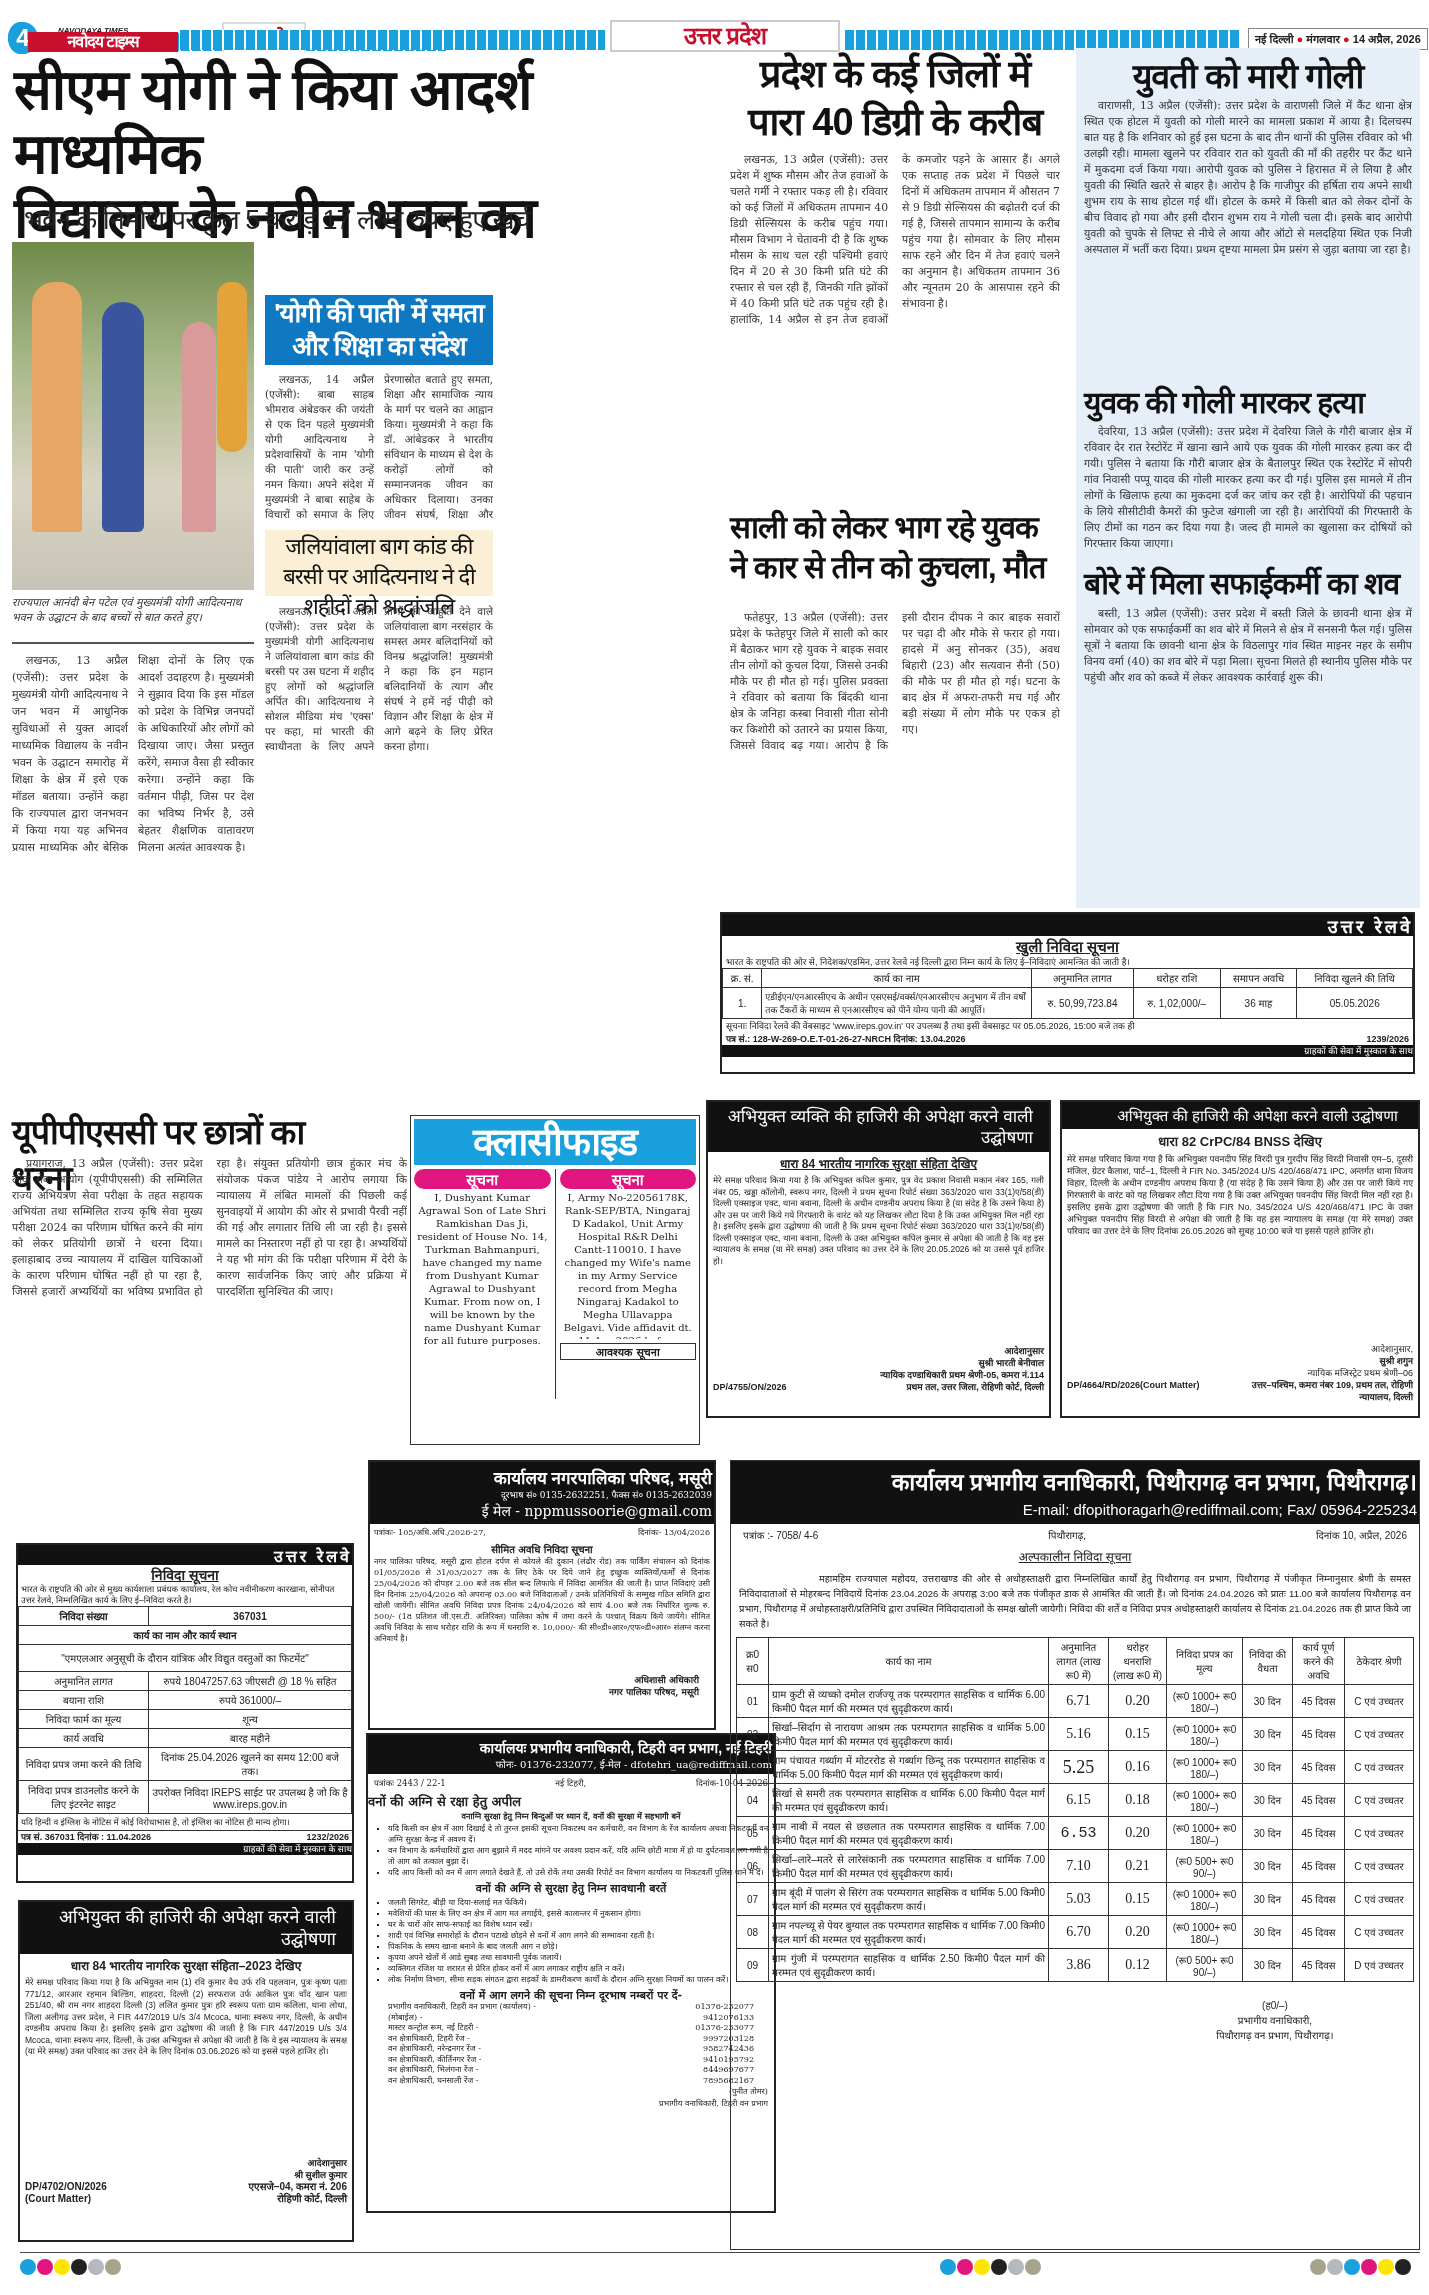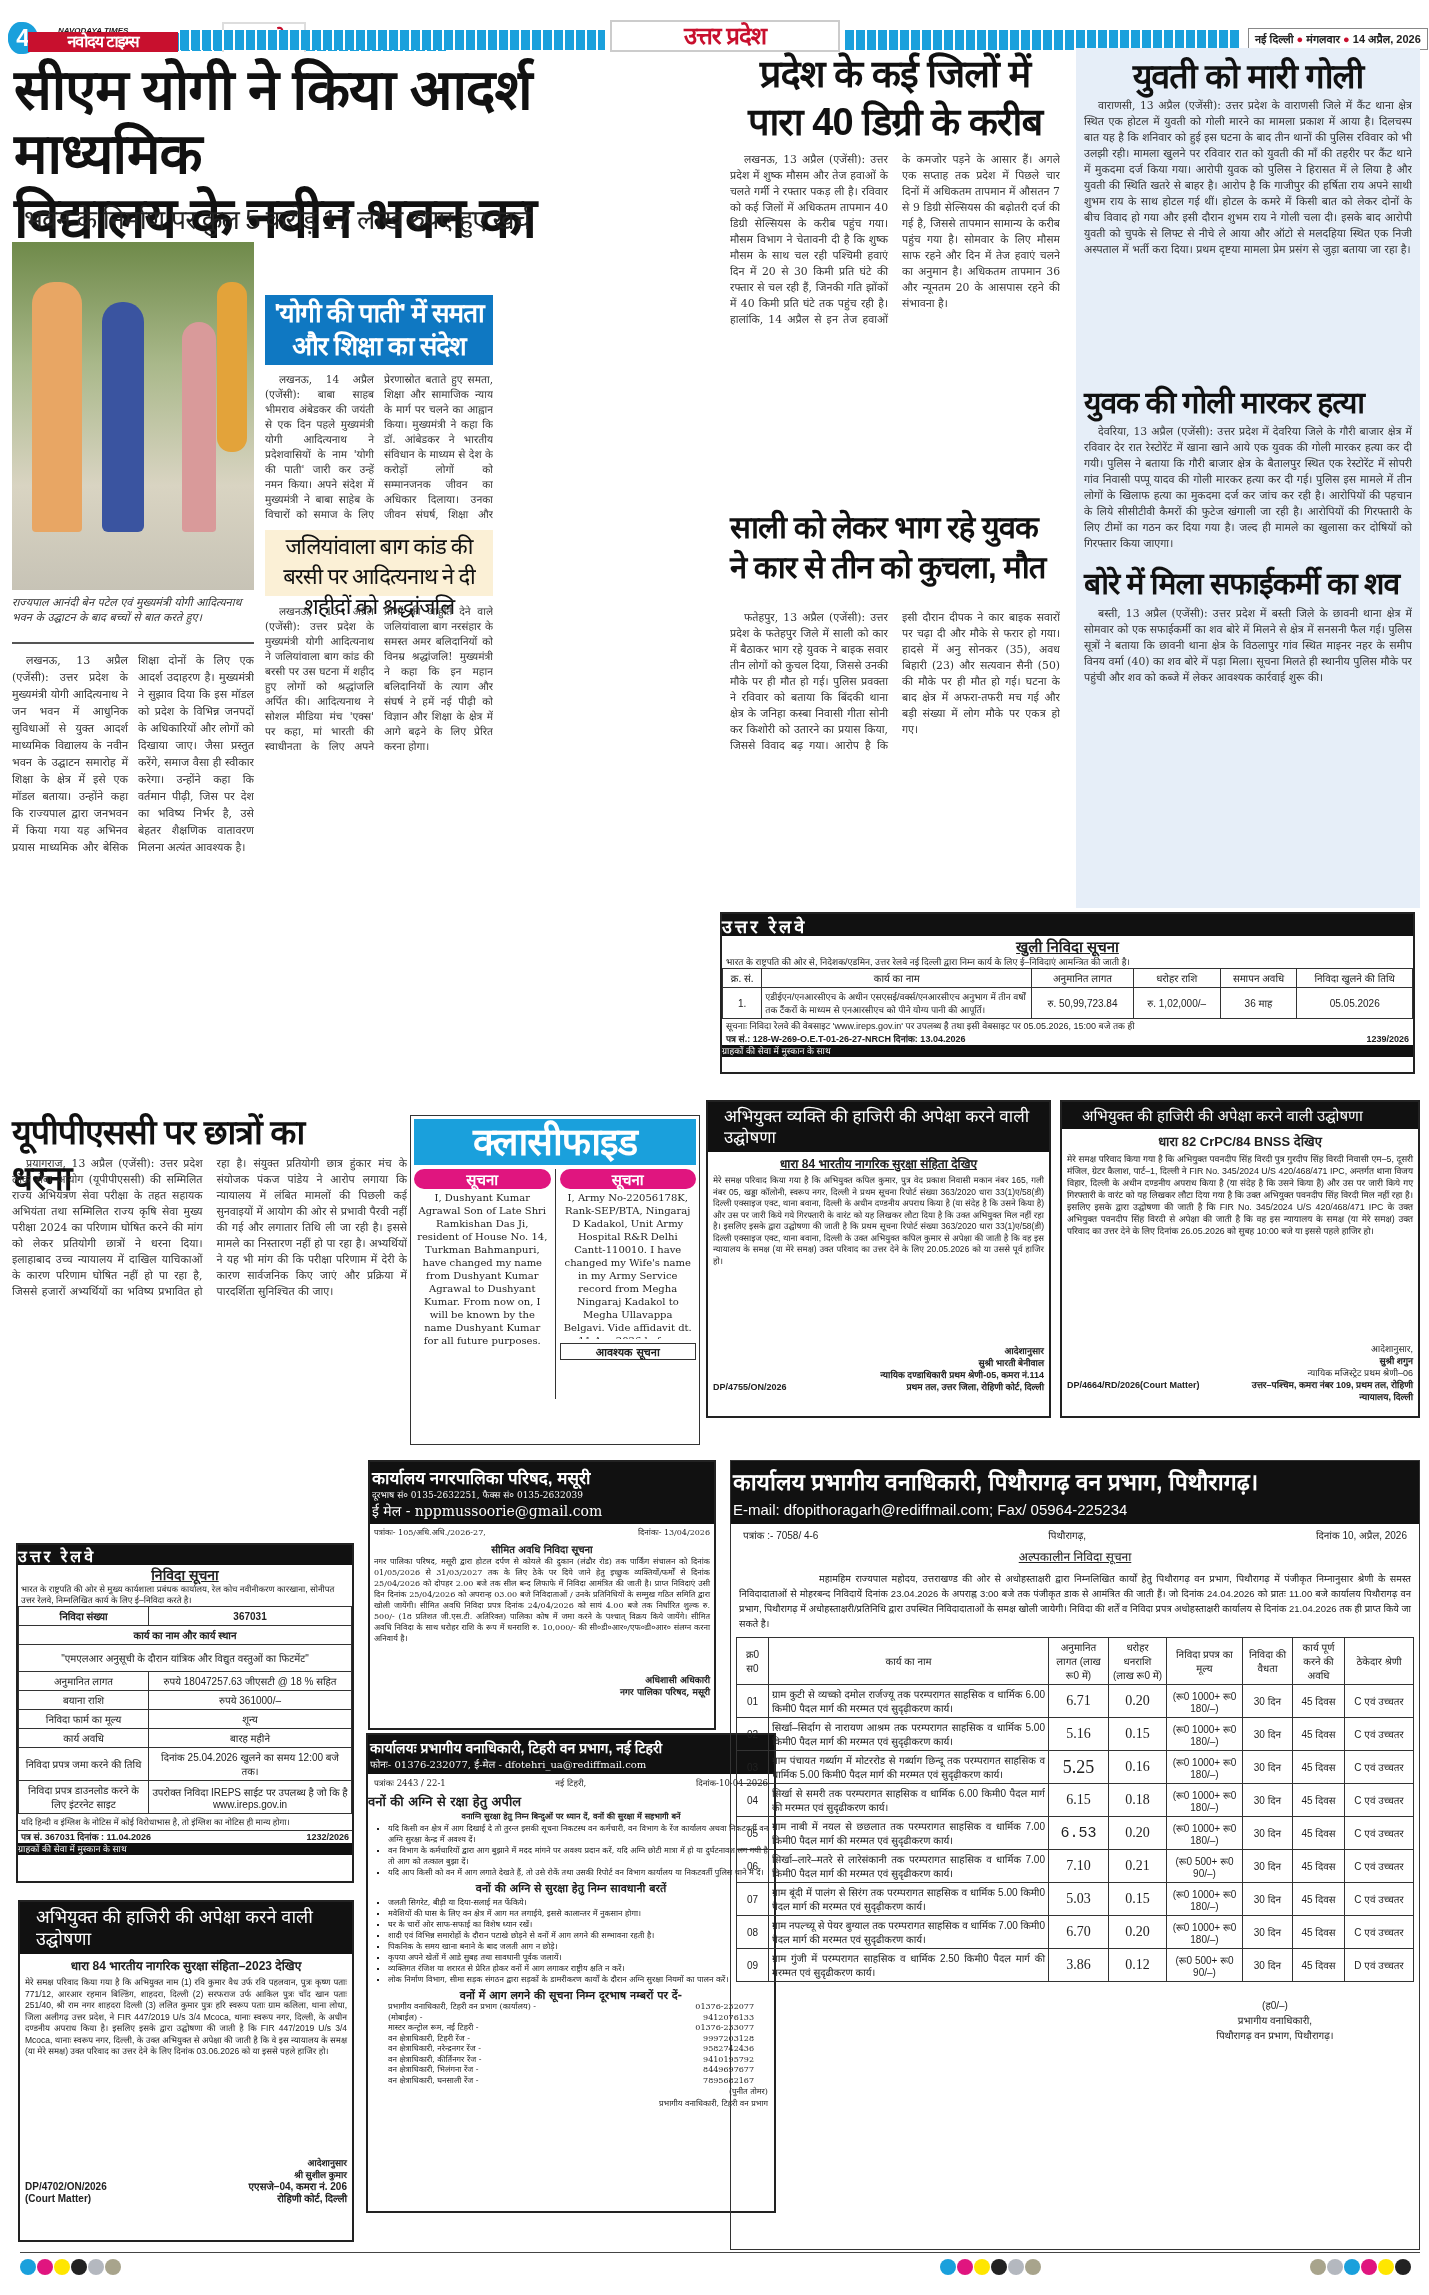--- a/index.html
+++ b/index.html
@@ -3,21 +3,21 @@
 <meta charset="utf-8">
 <style>
 *{box-sizing:border-box;margin:0;padding:0}
 body{width:1429px;height:2295px;background:#fff;font-family:"DejaVu Serif",serif;color:#222;position:relative;overflow:hidden}
 .abs{position:absolute}
 .cond{font-family:"Liberation Sans",sans-serif;font-weight:bold;letter-spacing:-1px}
 .txt{font-size:11.5px;line-height:17px;text-align:justify;color:#333}
 .txt p{text-indent:14px}
 .col2{column-count:2;column-gap:14px}
 .stripe{background:repeating-linear-gradient(90deg,#1aa0dc 0 9px,#fff 9px 11px)}
-.blk{background:#111;color:#fff;text-align:left}
+.blk{background:#111;color:#fff;text-align:right}
 .box{border:2px solid #222;background:#fff}
 table{border-collapse:collapse;width:100%}
 td,th{border:1px solid #333;font-size:10px;padding:2px 3px;text-align:center;font-weight:normal}
 .dot{display:inline-block;width:16px;height:16px;border-radius:50%;margin-right:1px}
 .small{font-size:9px;line-height:12px}
 .tag{background:#e0157f;color:#fff;border-radius:14px;text-align:center;font-weight:bold;font-size:15px}
 </style>
 </head>
 <body>
 
@@ -245,21 +245,21 @@
     <div style="font:bold 17px 'Liberation Sans',sans-serif">कार्यालय नगरपालिका परिषद, मसूरी</div>
     <div class="small">दूरभाष सं० 0135-2632251, फैक्स सं० 0135-2632039</div>
     <div style="font-size:14px">ई मेल - nppmussoorie@gmail.com</div>
   </div>
   <div class="small" style="display:flex;justify-content:space-between;padding:3px 4px;font-size:8px">
       <span>पत्रांकः- 105/अधि.अधि./2026-27,</span>
       <span>दिनांकः- 13/04/2026</span>
     </div>
   <div style="text-align:center;font-weight:bold;font-size:10px">सीमित अवधि निविदा सूचना</div>
   <div style="padding:0 4px;font-size:8px;line-height:11px;text-align:justify;height:118px;overflow:hidden">नगर पालिका परिषद, मसूरी द्वारा होटल दर्पण से कोयले की दुकान (लंढौर रोड) तक पार्किंग संचालन को दिनांक 01/05/2026 से 31/03/2027 तक के लिए ठेके पर दिये जाने हेतु इच्छुक व्यक्तियों/फर्मों से दिनांक 25/04/2026 को दोपहर 2.00 बजे तक सील बन्द लिफाफे में निविदा आमंत्रित की जाती है। प्राप्त निविदाएं उसी दिन दिनांक 25/04/2026 को अपरान्ह 03.00 बजे निविदाताओं / उनके प्रतिनिधियों के सम्मुख गठित समिति द्वारा खोली जायेंगी। सीमित अवधि निविदा प्रपत्र दिनांक 24/04/2026 को सायं 4.00 बजे तक निर्धारित शुल्क रु. 500/- (18 प्रतिशत जी.एस.टी. अतिरिक्त) पालिका कोष में जमा करने के पश्चात् विक्रय किये जायेंगे। सीमित अवधि निविदा के साथ धरोहर राशि के रूप में धनराशि रु. 10,000/- की सी०डी०आर०/एफ०डी०आर० संलग्न करना अनिवार्य है।</div>
-  <div class="small" style="text-align:right;padding:0 4px;font-weight:bold;font-size:9px">
+  <div class="small" style="text-align:right;padding:0 15px;font-weight:bold;font-size:9px">
       <div>अधिशासी अधिकारी</div>
       <div>नगर पालिका परिषद, मसूरी</div>
     </div>
 </div>
 
 <div class="abs box" style="left:366px;top:1733px;width:410px;height:480px">
   <div class="blk" style="padding:3px 2px">
     <div style="font:bold 14px 'Liberation Sans',sans-serif">कार्यालयः प्रभागीय वनाधिकारी, टिहरी वन प्रभाग, नई टिहरी</div>
     <div style="font-size:10px">फोनः- 01376-232077, ई-मेल - dfotehri_ua@rediffmail.com</div>
   </div>

